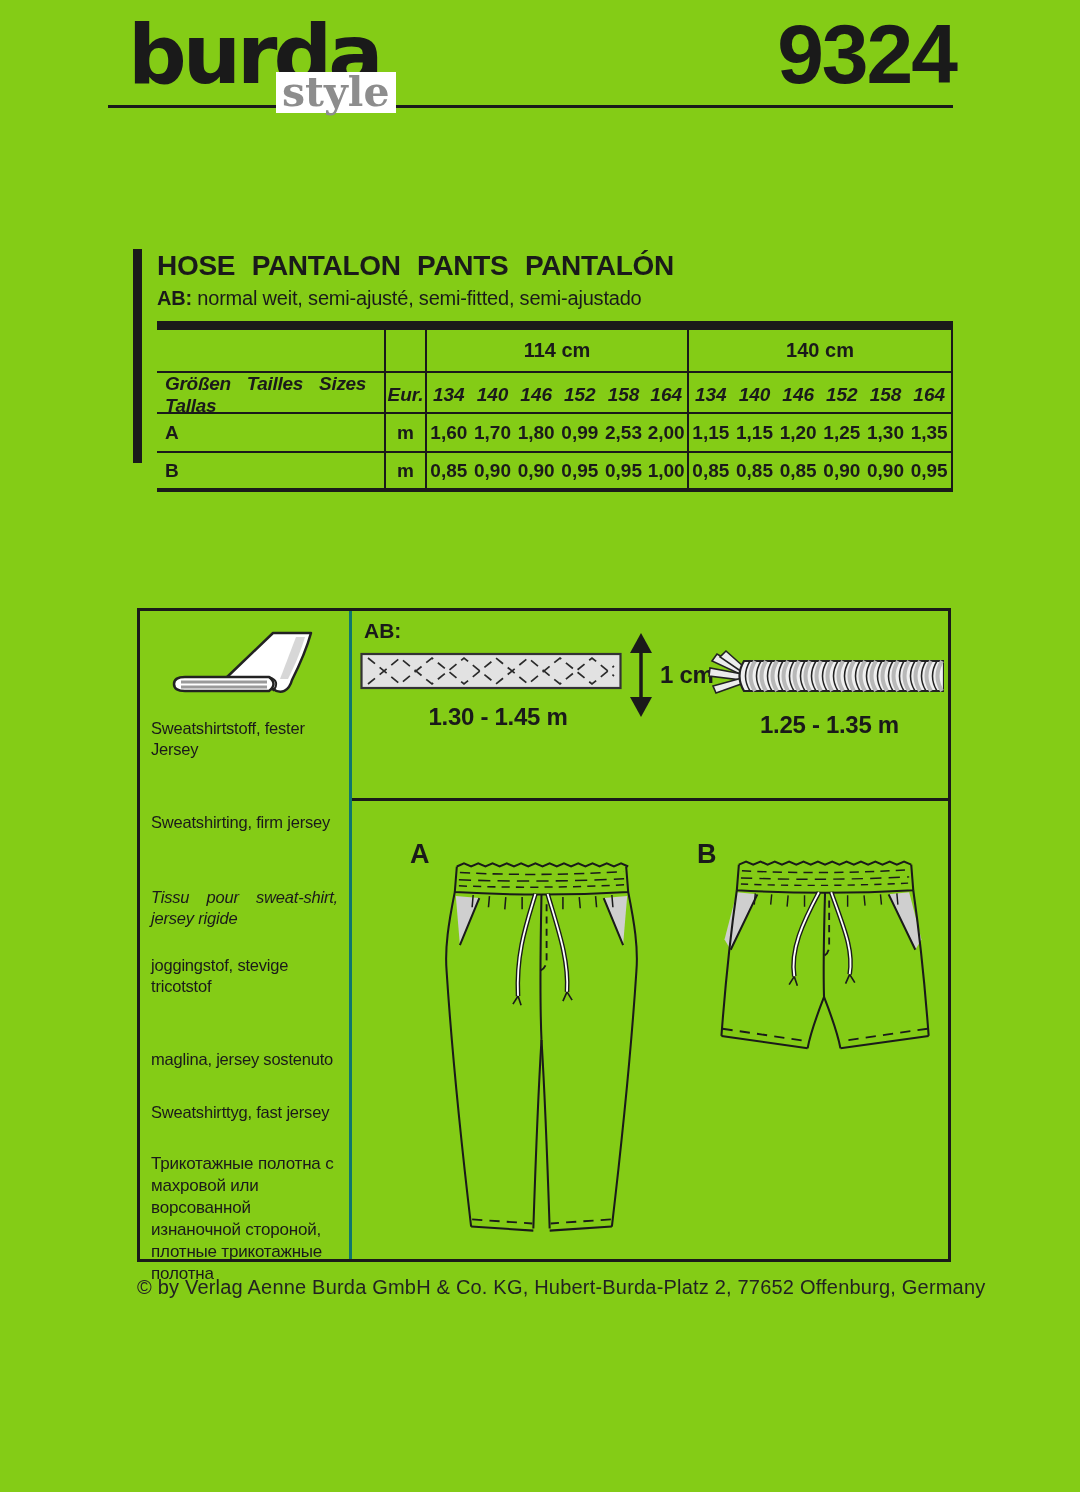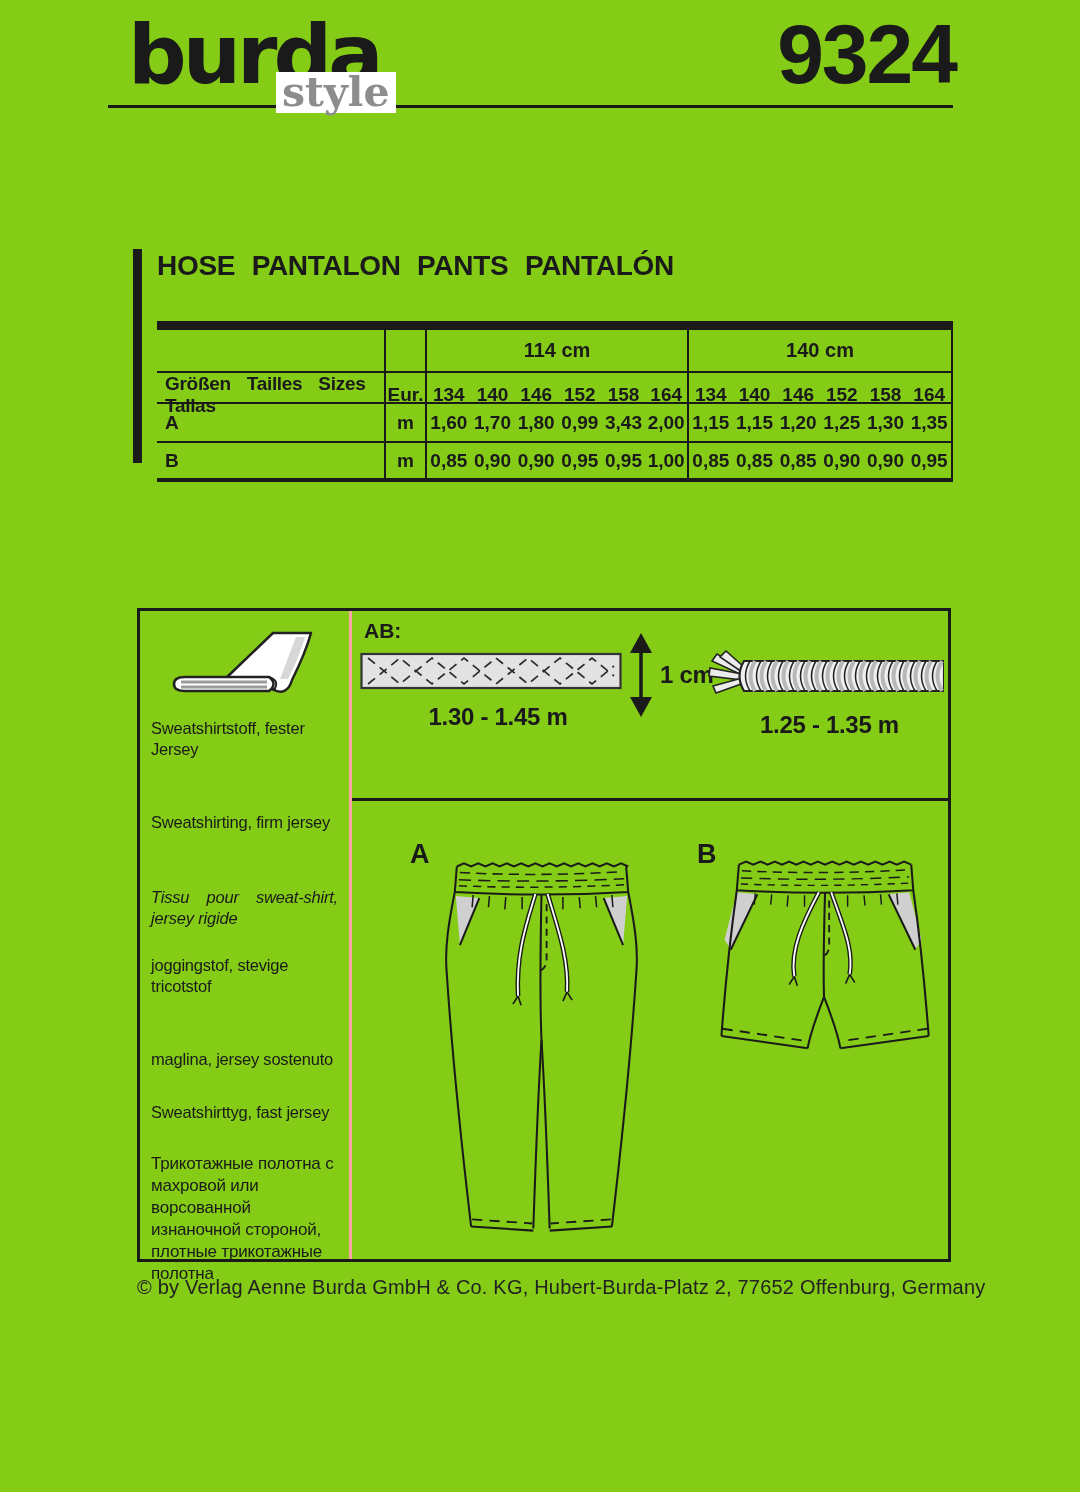--- a/index.html
+++ b/index.html
@@ -20,33 +20,33 @@
   .main-title{left:157px;top:250px;font-size:28px;font-weight:700;word-spacing:9px;letter-spacing:-0.3px;}
   .sub-title{left:157px;top:287px;font-size:20px;letter-spacing:-0.2px;}
   .sub-title b{font-weight:700;}
 
   
   .size-table{left:157px;top:321px;width:796px;box-sizing:border-box;border-right:2.5px solid #1a1a1a;}
   .t-topbar{height:9px;background:#1a1a1a;}
   .t-row{display:grid;grid-template-columns:229px 41px repeat(12,1fr);
          border-bottom:2.5px solid #1a1a1a;box-sizing:border-box;}
   .t-row.cm-row{height:43px;border-bottom:2.5px solid #1a1a1a;}
-  .t-row.size-row{height:31px;}
+  .t-row.size-row{height:41px;font-style:italic;}
   .t-row.data-row{height:39px;}
   .t-row.last{border-bottom:4px solid #1a1a1a;}
   .cell{display:flex;align-items:center;justify-content:center;font-weight:700;font-size:19px;box-sizing:border-box;}
   .cell.lbl{justify-content:flex-start;padding-left:8px;}
   .cell.vr{border-right:2.2px solid #1a1a1a;}
   .cell.span6{grid-column:span 6;font-size:20px;}
   .sizes-label{word-spacing:11px;letter-spacing:-0.3px;}
 
   
   .bottom-box{left:137px;top:608px;width:814px;height:654px;border:3px solid #1a1a1a;
               box-sizing:border-box;display:flex;}
-  .fab-col{width:212px;box-sizing:border-box;border-right:3px solid #fca5a5;
+  .fab-col{width:212px;box-sizing:border-box;border-right:3px solid #0f766e;
            padding:8px 11px;font-size:16.5px;line-height:21px;letter-spacing:-0.2px;}
   .fab-col p{margin:0;}
   .bolt-wrap{width:160px;margin:4px auto 10px auto;}
   .just{text-align:justify;}
   .mb52{margin-bottom:52px!important;} .mb54{margin-bottom:54px!important;}
   .mb26{margin-bottom:26px!important;font-style:italic;} .mb32{margin-bottom:32px!important;}
   .mb24{margin-bottom:24px!important;} .mb30{margin-bottom:30px!important;}
   .ru{line-height:22px;font-size:17px;}
 
   .right-panel{flex:1;display:flex;flex-direction:column;}
@@ -64,20 +64,24 @@
 
 <div class="page">
 
   <div class="abs header-line"></div>
   <div class="abs logo-burda">burda</div>
   <div class="abs logo-style">style</div>
   <div class="abs pattern-number">9324</div>
 
   <div class="abs title-bar"></div>
   <div class="abs main-title">HOSE PANTALON PANTS PANTALÓN</div>
+  <div class="abs sub-title">
+    <b>AB:</b>
+    <span>normal weit, semi-ajusté, semi-fitted, semi-ajustado</span>
+  </div>
 
   <div class="abs size-table">
     <div class="t-topbar"></div>
     <div class="t-row cm-row">
       <div class="cell lbl vr"></div>
       <div class="cell vr"></div>
       <div class="cell span6 vr">114 cm</div>
       <div class="cell span6">140 cm</div>
     </div>
     <div class="t-row size-row">
@@ -96,21 +100,21 @@
       <div class="cell">158</div>
       <div class="cell">164</div>
     </div>
     <div class="t-row data-row">
       <div class="cell lbl vr">A</div>
       <div class="cell vr">m</div>
       <div class="cell">1,60</div>
       <div class="cell">1,70</div>
       <div class="cell">1,80</div>
       <div class="cell">0,99</div>
-      <div class="cell">3,43</div>
+      <div class="cell">2,53</div>
       <div class="cell vr">2,00</div>
       <div class="cell">1,15</div>
       <div class="cell">1,15</div>
       <div class="cell">1,20</div>
       <div class="cell">1,25</div>
       <div class="cell">1,30</div>
       <div class="cell">1,35</div>
     </div>
     <div class="t-row data-row last">
       <div class="cell lbl vr">B</div>

